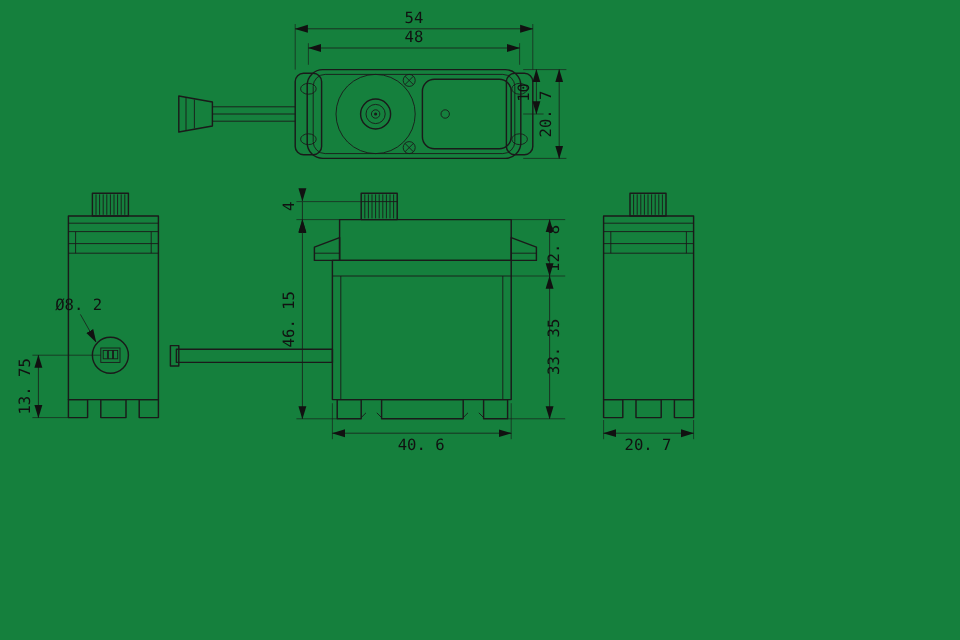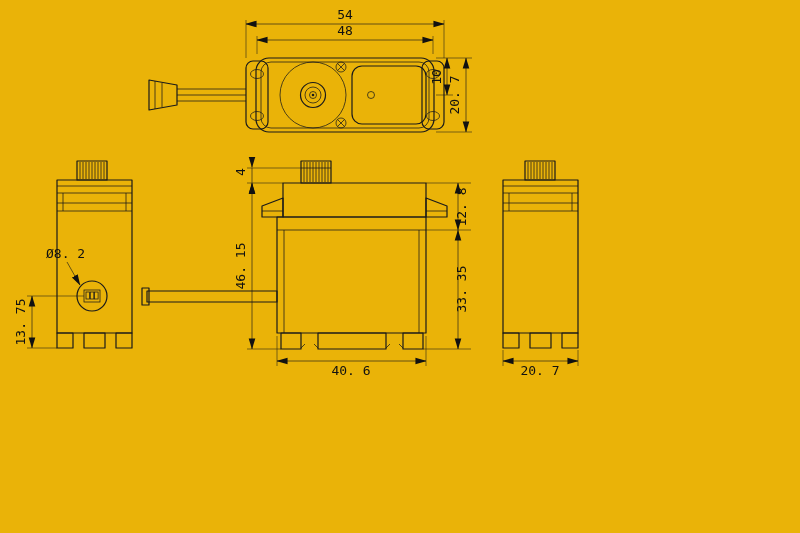--- a/index.html
+++ b/index.html
@@ -1,16 +1,16 @@
 <!DOCTYPE html>
 <html><head>
 <meta charset="utf-8">
 <style>
   html,body{margin:0;padding:0;background:#ffffff;}
-  .stage{position:relative;width:800px;height:533px;background:#eab308;overflow:hidden;
+  .stage{position:relative;width:800px;height:533px;background:#15803d;overflow:hidden;
          font-family:"DejaVu Sans Mono", monospace;}
   svg{display:block;}
   .outline{fill:none;stroke:#1a1a1a;stroke-width:1.2;stroke-linejoin:round;}
   .thin{fill:none;stroke:#1a1a1a;stroke-width:0.75;}
   .dim{fill:none;stroke:#1a1a1a;stroke-width:0.65;}
   .ext{fill:none;stroke:#1a1a1a;stroke-width:0.55;}
   text.dimtxt{font-family:"DejaVu Sans Mono",monospace;font-size:13px;fill:#111;}
 </style>
 </head>
 <body>

